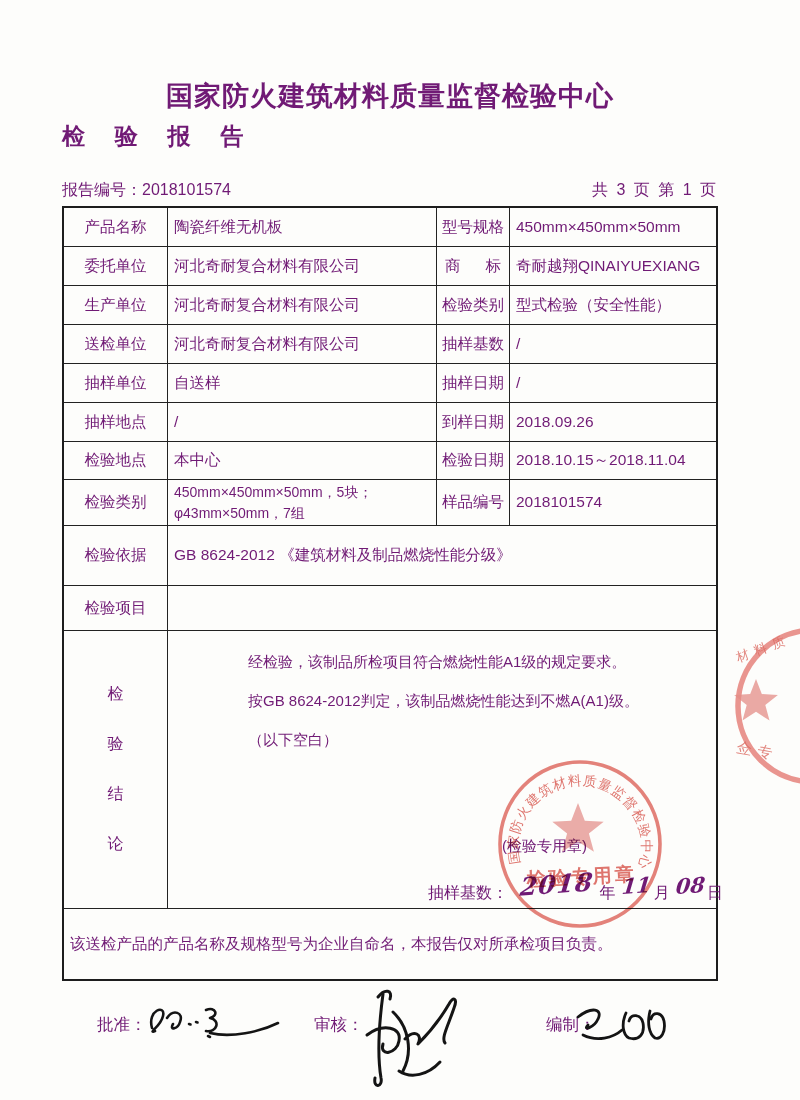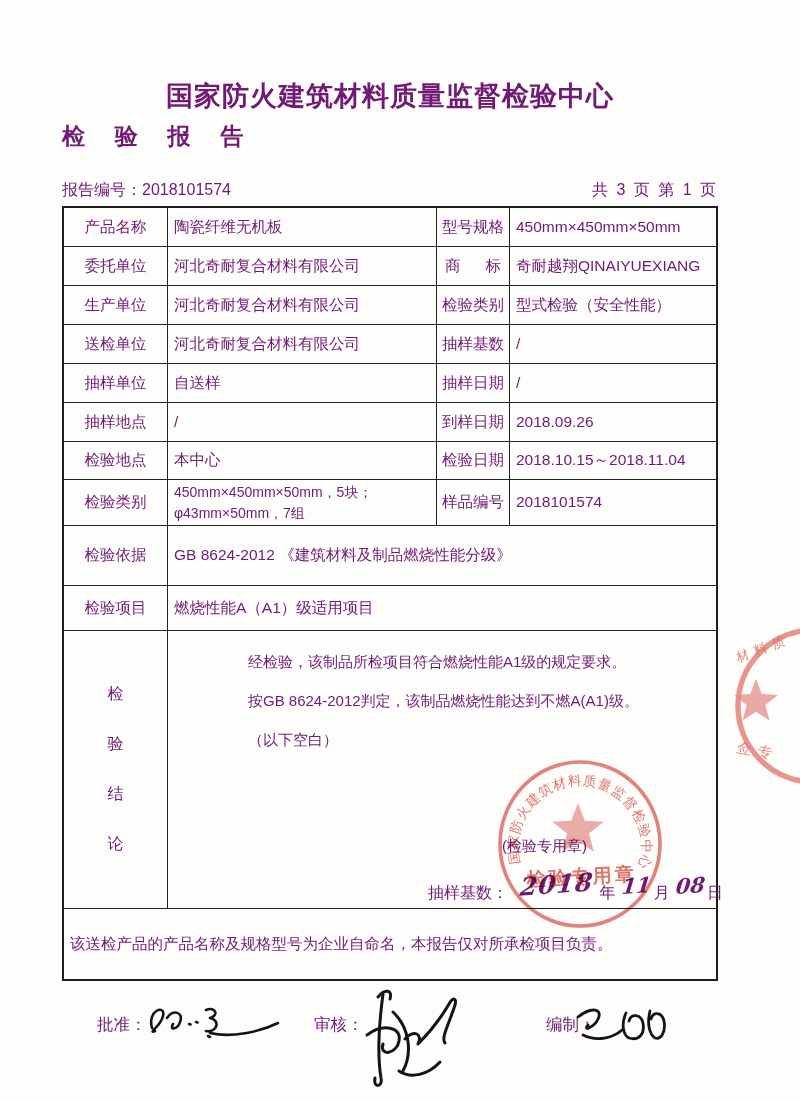--- a/index.html
+++ b/index.html
@@ -130,21 +130,20 @@
       <div class="cell lab c3">样品编号</div>
       <div class="cell val c4">2018101574</div>
     </div>
 
     <div class="row h60">
       <div class="cell lab c1">检验依据</div>
       <div class="cell val span3">GB 8624-2012 《建筑材料及制品燃烧性能分级》</div>
     </div>
     <div class="row h45">
       <div class="cell lab c1">检验项目</div>
-      <div class="cell val span3">燃烧性能A（A1）级适用项目</div>
     </div>
 
     <div class="row h278">
       <div class="cell lab c1 concl-label">
         <span>检</span>
         <span>验</span>
         <span>结</span>
         <span>论</span>
       </div>
       <div class="cell span3 concl-body">

